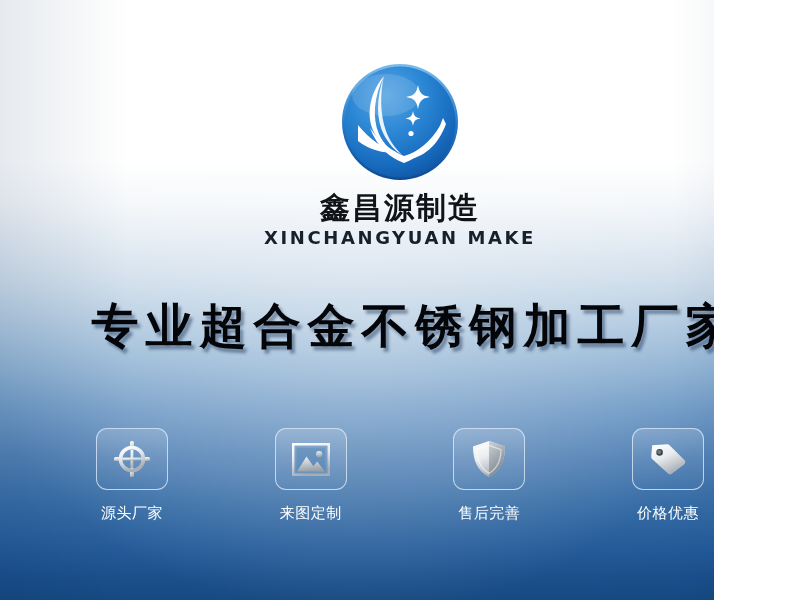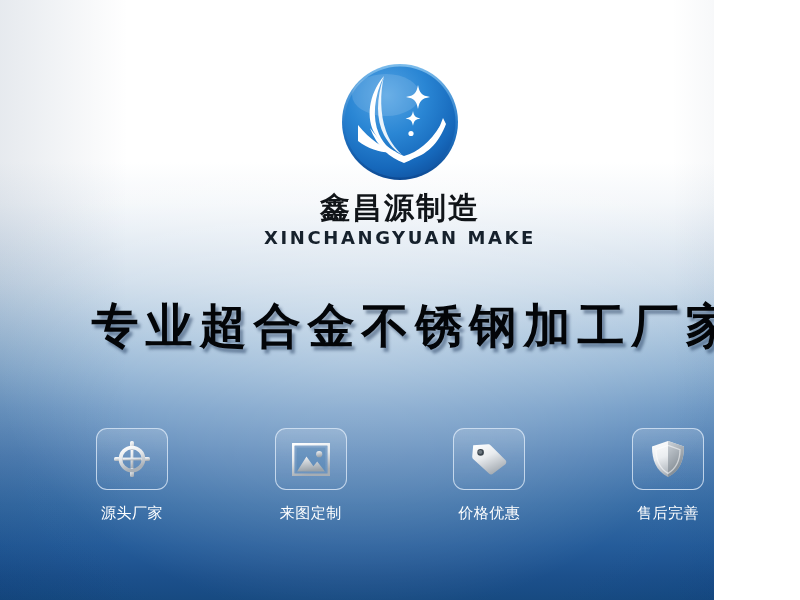--- a/index.html
+++ b/index.html
@@ -240,56 +240,56 @@
           <circle cx="27.2" cy="11.2" r="3.1" fill="url(#gMet2b)"></circle>
           <path d="M5 28.4 L14.5 13.6 L21.4 23.2 L25.2 18.4 L33 28.4 Z" fill="url(#gMet2b)"></path>
         </svg>
       </div>
       <div class="feature-label">来图定制</div>
     </div>
 
 
     <div class="feature">
       <div class="feature-box">
+        <svg width="34" height="38" viewBox="0 0 34 38">
+          <defs>
+            <linearGradient id="gMet5" x1="0" y1="0" x2="0.3" y2="1">
+              <stop offset="0%" stop-color="#ffffff"></stop>
+              <stop offset="50%" stop-color="#eaedf0"></stop>
+              <stop offset="100%" stop-color="#aab1b8"></stop>
+            </linearGradient>
+            <linearGradient id="gMet5d" x1="0" y1="0" x2="0.4" y2="1">
+              <stop offset="0%" stop-color="#cdd3d9"></stop>
+              <stop offset="100%" stop-color="#7d868e"></stop>
+            </linearGradient>
+          </defs>
+          <path d="M17 1 L33 6.4 C33 20 29 30.6 17 37 C5 30.6 1 20 1 6.4 Z" fill="url(#gMet5)"></path>
+          <path d="M17 1 L33 6.4 C33 20 29 30.6 17 37 Z" fill="url(#gMet5d)"></path>
+          <path d="M17 5.4 L29 9.6 C29 20 25.8 28.2 17 33.4
+                   C8.2 28.2 5 20 5 9.6 Z" fill="none" stroke="#ffffff" stroke-width="1.3" opacity="0.55"></path>
+        </svg>
+      </div>
+      <div class="feature-label">售后完善</div>
+    </div>
+
+    <div class="feature">
+      <div class="feature-box">
         <svg width="38" height="34" viewBox="0 0 38 34">
           <defs>
             <linearGradient id="gMet4" x1="0.1" y1="0" x2="0.6" y2="1">
               <stop offset="0%" stop-color="#ffffff"></stop>
               <stop offset="45%" stop-color="#e8ebee"></stop>
               <stop offset="100%" stop-color="#a3aab1"></stop>
             </linearGradient>
           </defs>
           <path d="M3.2 3.2 L18 2.2 C19.2 2.2 20 2.6 20.8 3.4 L35.4 18
                    C36.6 19.2 36.6 21 35.4 22.2 L23.2 31.6
                    C22 32.8 20.2 32.8 19 31.6 L3.4 17.2
                    C2.6 16.4 2.2 15.6 2.2 14.4 Z" fill="url(#gMet4)"></path>
           <circle cx="10.6" cy="10.4" r="3.3" fill="#3a444d"></circle>
           <circle cx="10.2" cy="10" r="2.1" fill="#6d7880"></circle>
         </svg>
       </div>
       <div class="feature-label">价格优惠</div>
     </div>
 
-    <div class="feature">
-      <div class="feature-box">
-        <svg width="34" height="38" viewBox="0 0 34 38">
-          <defs>
-            <linearGradient id="gMet5" x1="0" y1="0" x2="0.3" y2="1">
-              <stop offset="0%" stop-color="#ffffff"></stop>
-              <stop offset="50%" stop-color="#eaedf0"></stop>
-              <stop offset="100%" stop-color="#aab1b8"></stop>
-            </linearGradient>
-            <linearGradient id="gMet5d" x1="0" y1="0" x2="0.4" y2="1">
-              <stop offset="0%" stop-color="#cdd3d9"></stop>
-              <stop offset="100%" stop-color="#7d868e"></stop>
-            </linearGradient>
-          </defs>
-          <path d="M17 1 L33 6.4 C33 20 29 30.6 17 37 C5 30.6 1 20 1 6.4 Z" fill="url(#gMet5)"></path>
-          <path d="M17 1 L33 6.4 C33 20 29 30.6 17 37 Z" fill="url(#gMet5d)"></path>
-          <path d="M17 5.4 L29 9.6 C29 20 25.8 28.2 17 33.4
-                   C8.2 28.2 5 20 5 9.6 Z" fill="none" stroke="#ffffff" stroke-width="1.3" opacity="0.55"></path>
-        </svg>
-      </div>
-      <div class="feature-label">售后完善</div>
-    </div>
-
   </div>
 </div>
 
 </body></html>

